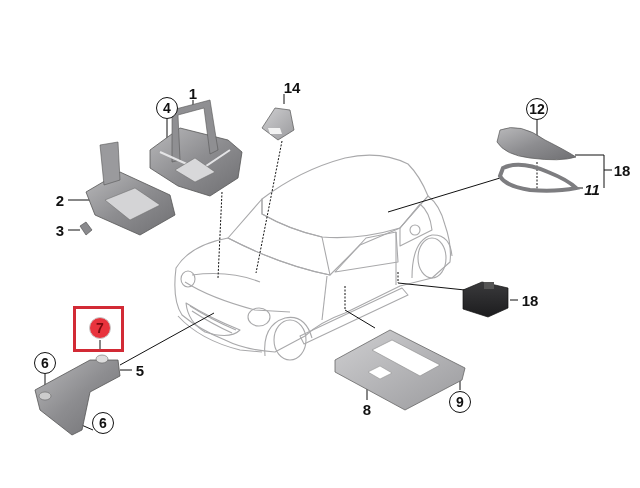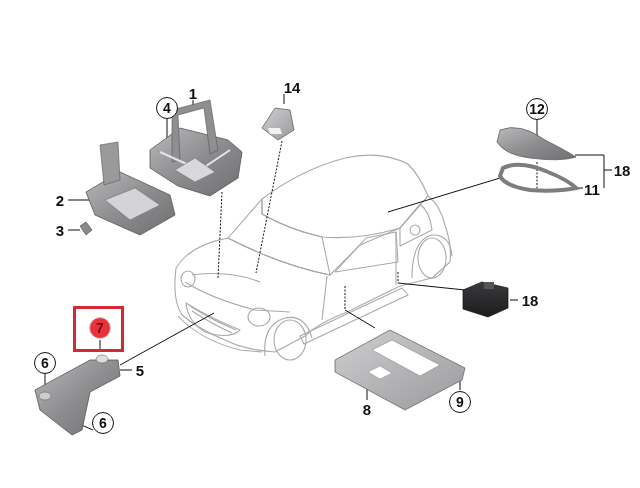--- a/index.html
+++ b/index.html
@@ -157,16 +157,16 @@
 <div class="lbl" style="left:60px;  top:200px;">2</div>
 <div class="lbl" style="left:60px;  top:230px;">3</div>
 <div class="circ" style="left:167px; top:108px;">4</div>
 <div class="lbl" style="left:140px; top:370px;">5</div>
 <div class="circ" style="left:45px;  top:363px;">6</div>
 <div class="circ" style="left:103px; top:423px;">6</div>
 <div class="circ hl" style="left:100px; top:328px;">7</div>
 <div class="lbl" style="left:367px; top:409px;">8</div>
 <div class="circ" style="left:460px; top:402px;">9</div>
 <div class="lbl" style="left:622px; top:170px;">18</div>
-<div class="lbl" style="left:592px; top:189px;">11</div>
+<div class="lbl" style="left:592px; top:189px;font-style:italic;">11</div>
 <div class="circ" style="left:537px; top:109px;">12</div>
 <div class="lbl" style="left:530px; top:300px;">18</div>
 <div class="lbl" style="left:292px; top:87px;text-align:right;">14</div>
 
 </body></html>

